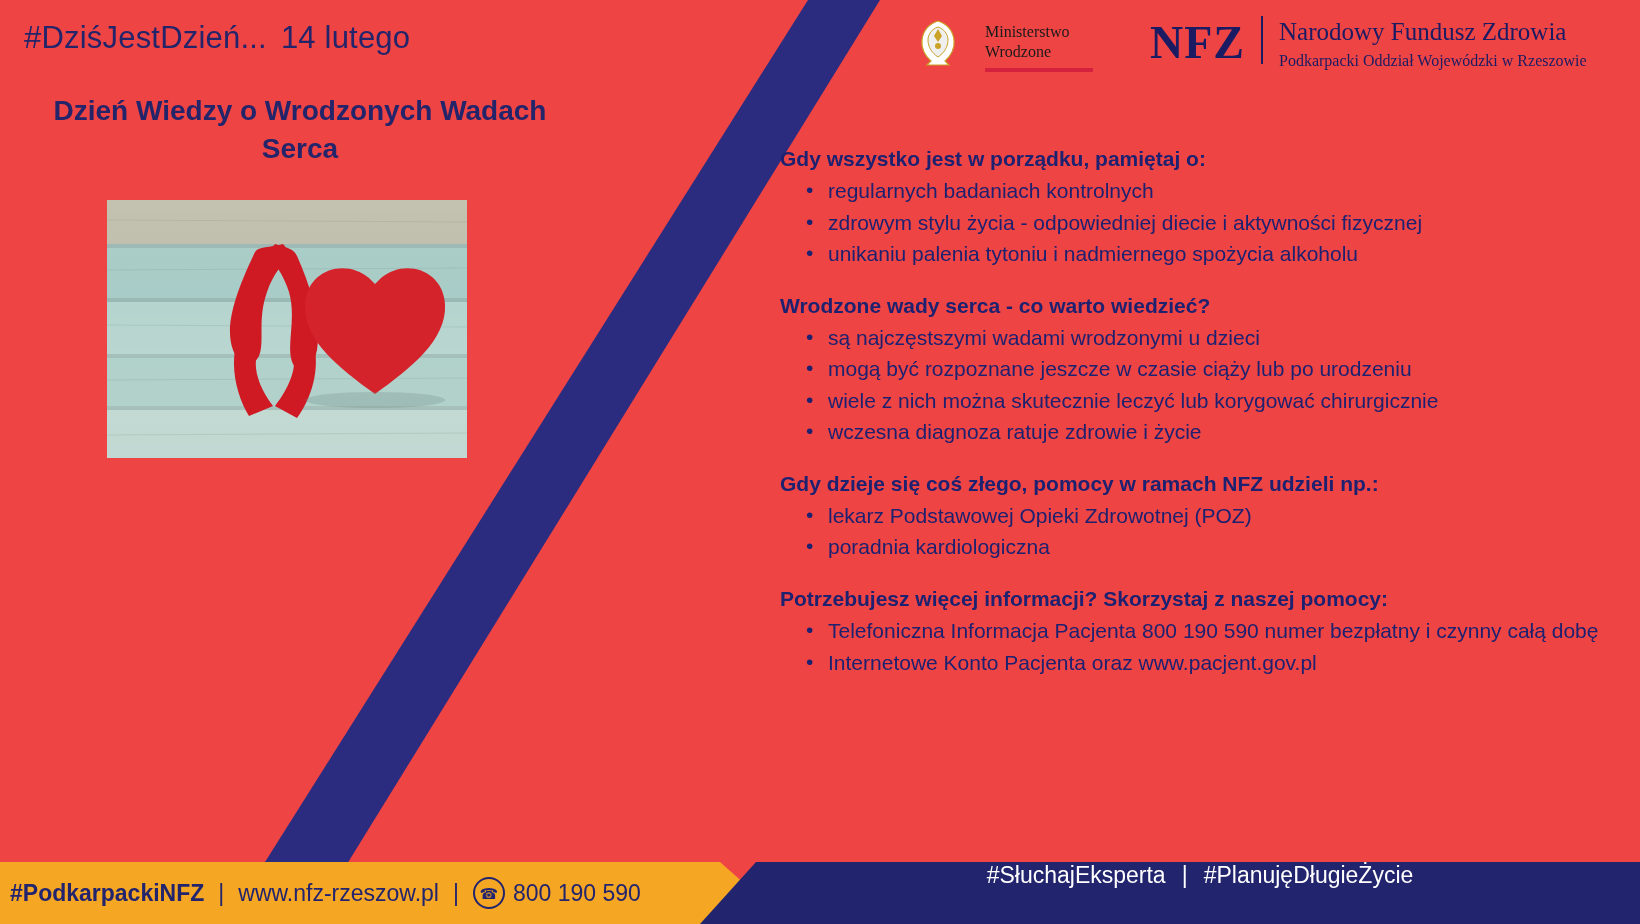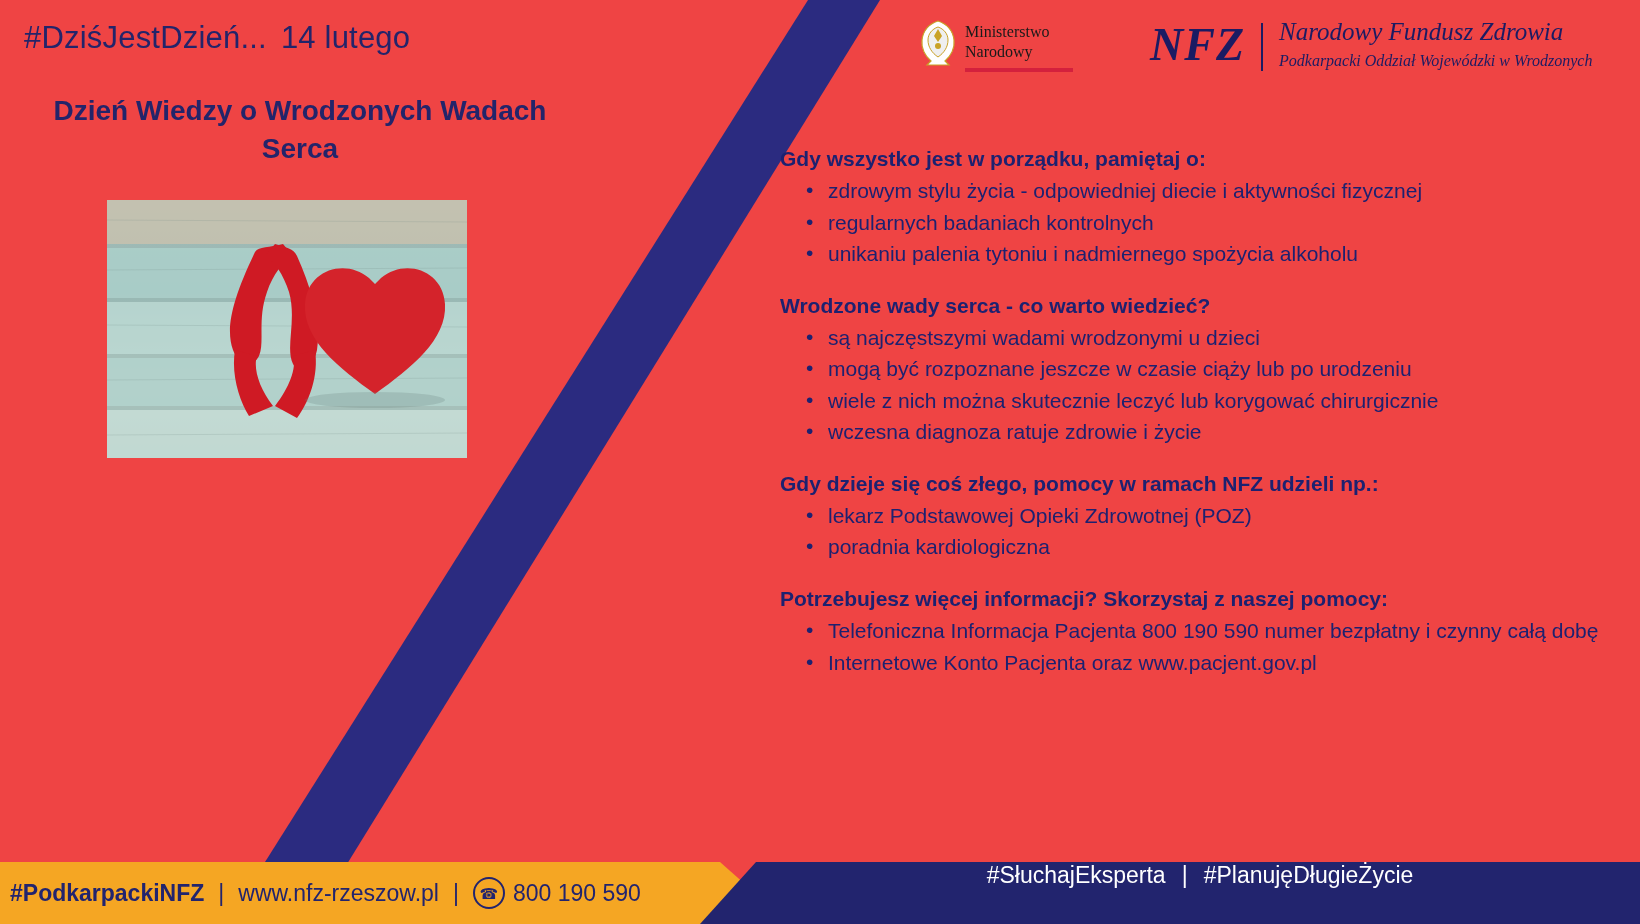--- a/index.html
+++ b/index.html
@@ -93,21 +93,21 @@
     top: 14px;
     width: 780px;
     height: 78px;
   }
   .mz-logo {
     position: absolute;
     left: 65px;
     top: 4px;
     display: flex;
     align-items: flex-start;
-    gap: 4px;
+    gap: 24px;
   }
   .eagle {
     width: 46px;
     height: 52px;
   }
   .mz-text {
     font-family: "Liberation Serif", serif;
     font-size: 16px;
     color: #1a1a1a;
     line-height: 1.25;
@@ -117,23 +117,22 @@
     margin-top: 6px;
     width: 108px;
     height: 4px;
     background: #d4213d;
   }
   .nfz-logo {
     position: absolute;
     left: 300px;
     top: 2px;
     display: flex;
-    align-items: flex-end;
+    align-items: flex-start;
     gap: 16px;
-    font-style: italic;
   }
   .nfz-mark {
     font-family: "Liberation Serif", serif;
     font-weight: bold;
     font-size: 46px;
     color: #1b1b63;
     letter-spacing: 1px;
   }
   .nfz-divider {
     width: 2px;
@@ -331,42 +330,42 @@
         <div class="eagle">
           <svg width="46" height="52" viewBox="0 0 46 52">
             <path d="M23 3 C 14 6, 8 13, 7 22 C 6 30, 10 38, 16 43 L 12 47 L 34 47 L 30 43 C 36 38, 40 30, 39 22 C 38 13, 32 6, 23 3 Z" fill="#ffffff" stroke="#c9a227" stroke-width="1.2"></path>
             <path d="M23 9 C 17 11, 13 16, 13 22 C 13 29, 17 35, 23 39 C 29 35, 33 29, 33 22 C 33 16, 29 11, 23 9 Z" fill="#efefef" stroke="#c9a227" stroke-width="1"></path>
             <path d="M23 11 L 27 18 L 23 24 L 19 18 Z" fill="#c9a227"></path>
             <circle cx="23" cy="28" r="3" fill="#c9a227"></circle>
           </svg>
         </div>
         <div class="mz-text">
           <div>Ministerstwo</div>
-          <div>Narodowy</div>
+          <div>Wrodzone</div>
           <div class="mz-rule"></div>
         </div>
       </div>
 
       <div class="nfz-logo">
         <div class="nfz-mark">NFZ</div>
         <div class="nfz-divider"></div>
         <div class="nfz-names">
           <div class="nfz-name1">Narodowy Fundusz Zdrowia</div>
-          <div class="nfz-name2">Podkarpacki Oddział Wojewódzki w Wrodzonych</div>
+          <div class="nfz-name2">Podkarpacki Oddział Wojewódzki w Rzeszowie</div>
         </div>
       </div>
     </div>
 
     <div class="content">
 
       <div class="block">
         <div class="block-heading">Gdy wszystko jest w porządku, pamiętaj o:</div>
         <ul class="block-list">
+          <li>regularnych badaniach kontrolnych</li>
           <li>zdrowym stylu życia - odpowiedniej diecie i aktywności fizycznej</li>
-          <li>regularnych badaniach kontrolnych</li>
           <li>unikaniu palenia tytoniu i nadmiernego spożycia alkoholu</li>
         </ul>
       </div>
 
       <div class="block">
         <div class="block-heading">Wrodzone wady serca - co warto wiedzieć?</div>
         <ul class="block-list">
           <li>są najczęstszymi wadami wrodzonymi u dzieci</li>
           <li>mogą być rozpoznane jeszcze w czasie ciąży lub po urodzeniu</li>
           <li>wiele z nich można skutecznie leczyć lub korygować chirurgicznie</li>

